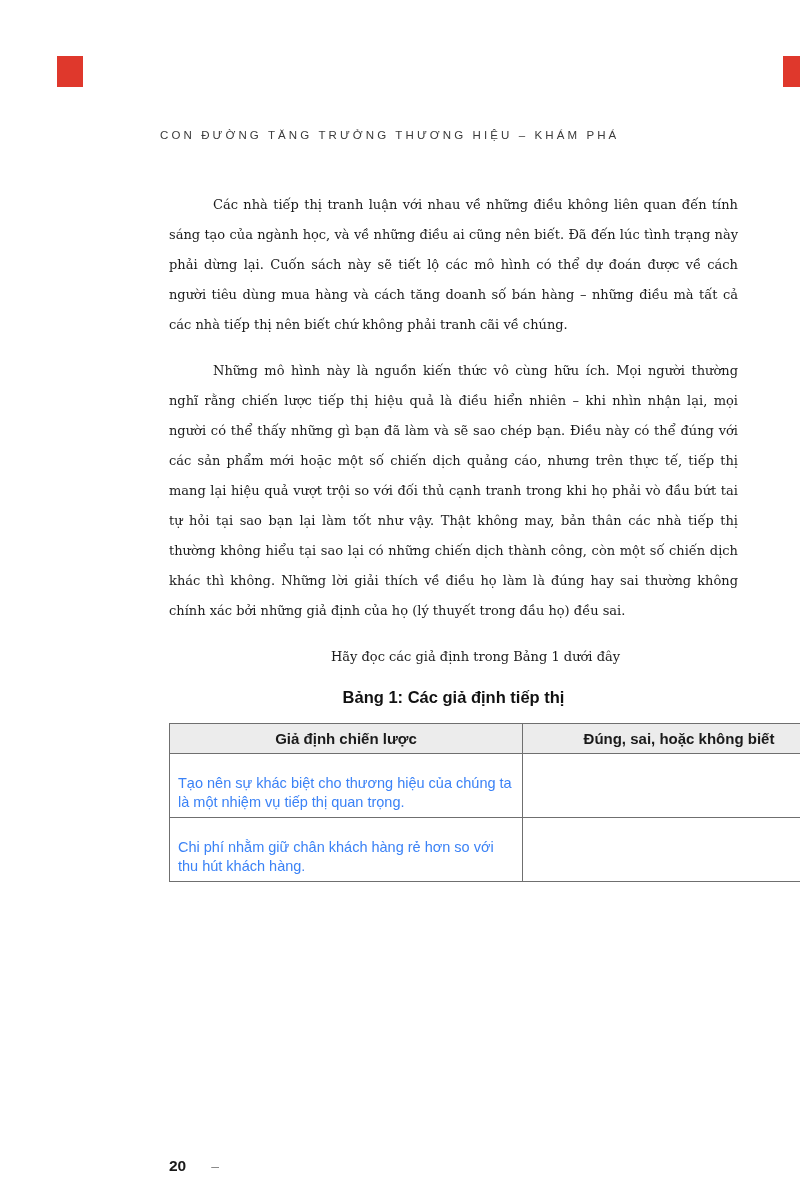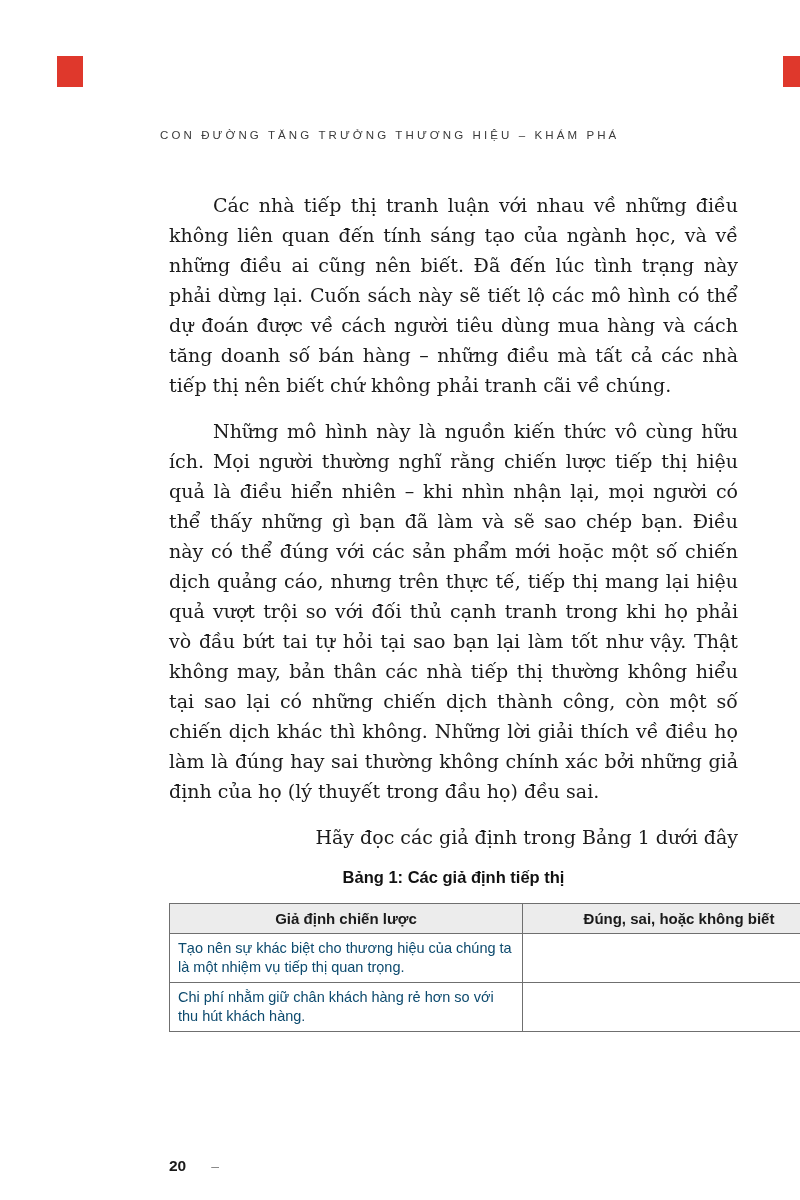--- a/index.html
+++ b/index.html
@@ -32,28 +32,28 @@
   }
 
   .content {
     position: absolute;
     top: 126px;
     left: 105px;
     width: 601px;
   }
   .content p {
     font-family: "DejaVu Serif", serif;
-    font-size: 19px;
+    font-size: 13px;
     line-height: 30px;
     color: #1b1b1b;
     text-align: justify;
     text-indent: 44px;
     margin-bottom: 12px;
   }
-  .content p.no-justify { text-align: right; }
+  .content p.no-justify { text-align: center; }
 
   .table-caption {
     margin-top: 16px;
     margin-bottom: 13px;
     text-align: center;
     font-size: 16.5px;
     font-weight: bold;
     color: #111111;
   }
 
@@ -71,22 +71,22 @@
     background: #ececec;
     font-size: 15px;
     font-weight: bold;
     color: #1a1a1a;
     text-align: center;
     padding: 6px 4px;
   }
   table.assumptions td {
     font-size: 14.5px;
     line-height: 19px;
-    color: #0c4a6e;
-    padding: 5px 8px 5px 8px;
+    color: #3b82f6;
+    padding: 20px 8px 5px 8px;
     height: 40px;
   }
   table.assumptions .col-assumption { width: 53%; }
   table.assumptions .col-answer     { width: 47%; }
 
   .footer {
     position: absolute;
     top: 1093px;
     left: 105px;
     display: flex;

